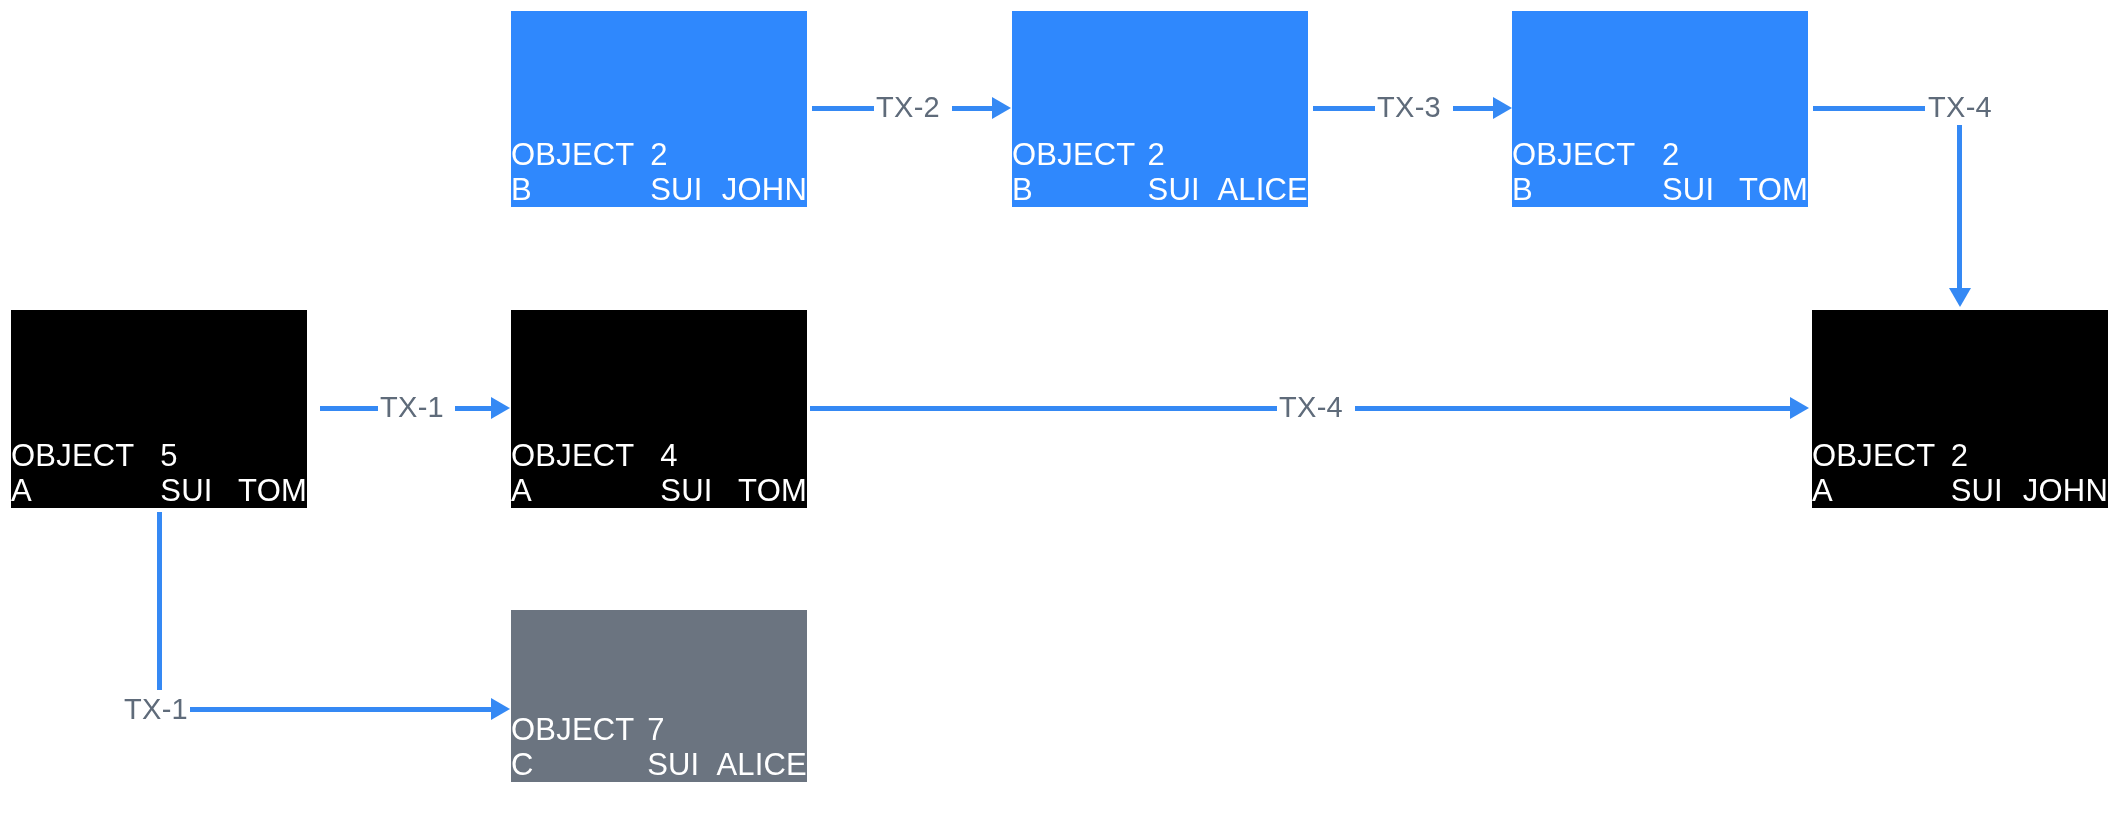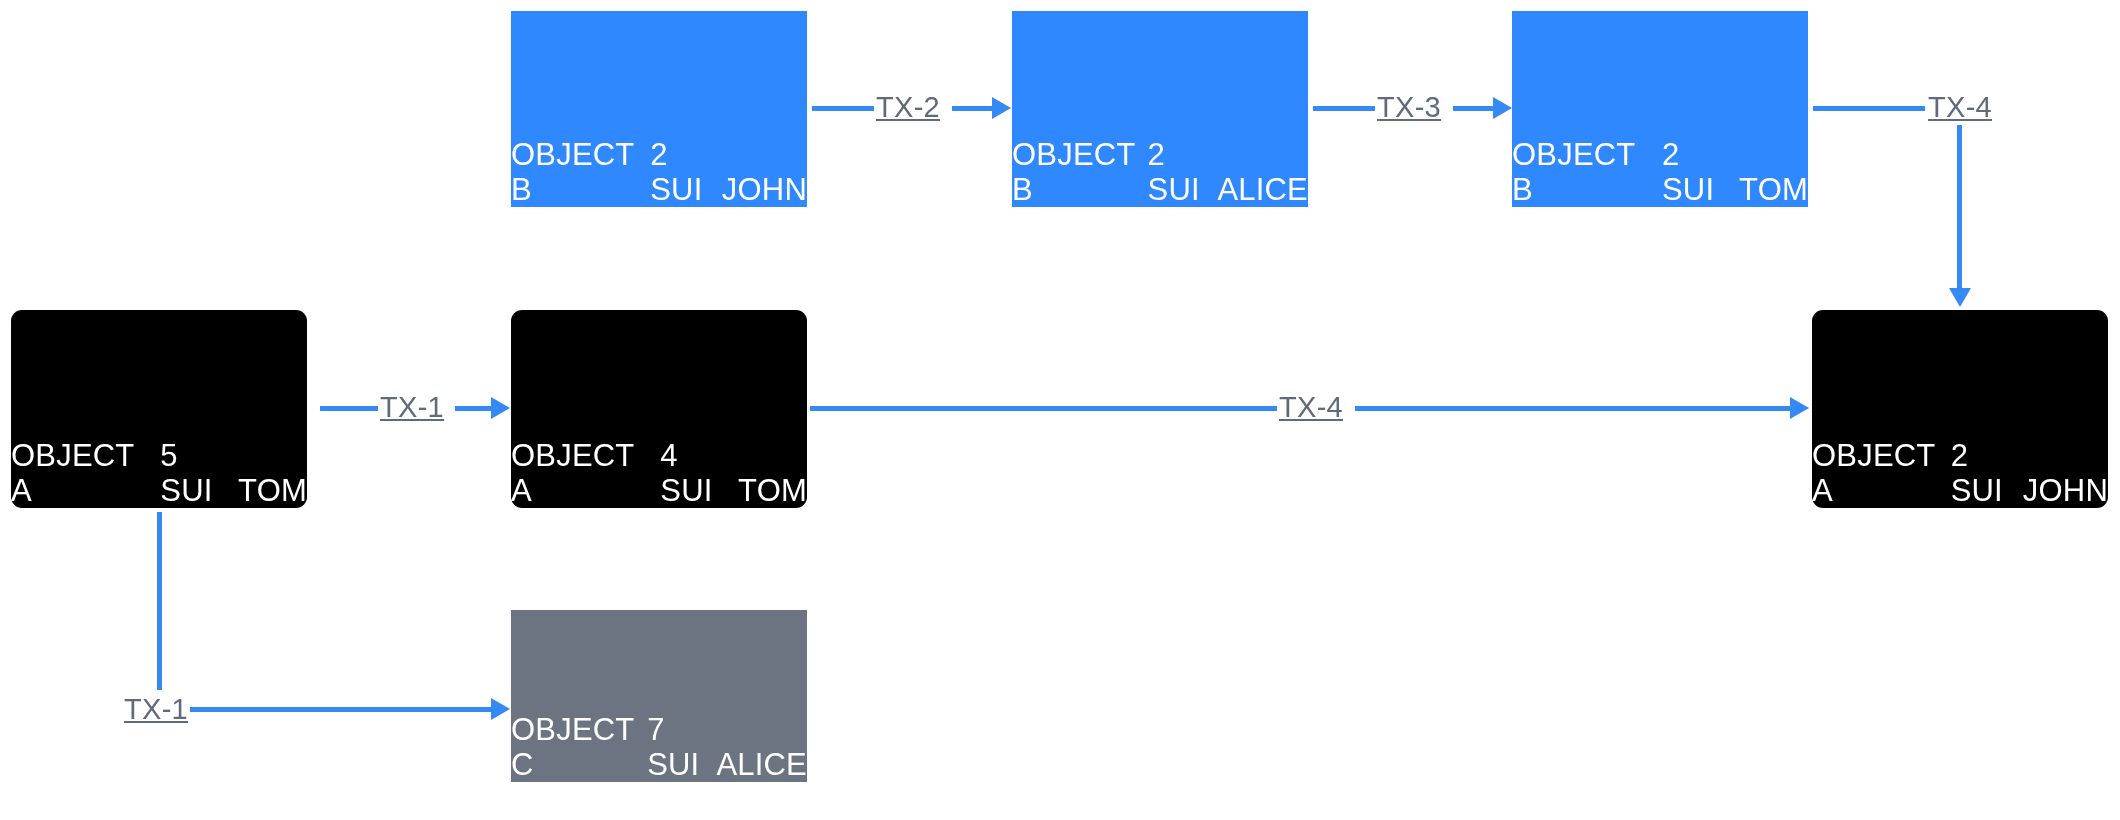--- a/index.html
+++ b/index.html
@@ -26,21 +26,21 @@
     color: #ffffff;
     font-size: 31px;
     line-height: 1.13;
     letter-spacing: 0.2px;
   }
   .node .line-title { margin-top: 33px; }
   .node .line-amount { margin-top: 18px; }
   .node .line-owner { margin-top: 34px; }
 
   .node-blue  { background: #2f88fd; }
-  .node-black { background: #000000; border-radius: 11px; }
+  .node-black { background: #000000; }
   .node-gray  { background: #6b7480; }
 
   
   .hline {
     position: absolute;
     height: 5px;
     background: #3589f4;
   }
   .vline {
     position: absolute;
@@ -61,21 +61,20 @@
     border-right: 11px solid transparent;
     border-top: 19px solid #3589f4;
   }
   .edge-label {
     position: absolute;
     color: #5f6b7a;
     font-size: 29px;
     line-height: 1;
     white-space: nowrap;
     letter-spacing: 0.3px;
-    text-decoration: underline;
   }
 </style>
 </head>
 <body>
 
 <div id="canvas">
 
   <div class="node node-blue" style="left:511px; top:11px; width:296px; height:196px;">
     <span class="line-title">OBJECT B</span>
     <span class="line-amount">2 SUI</span>

